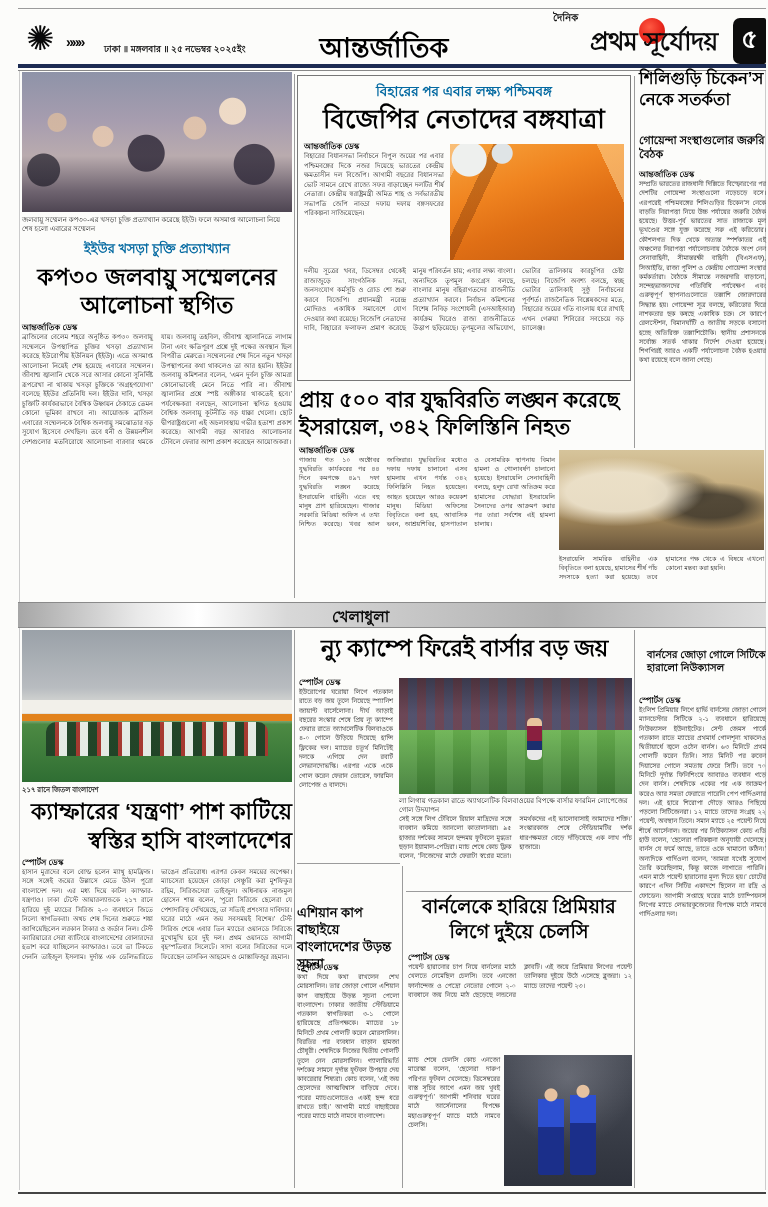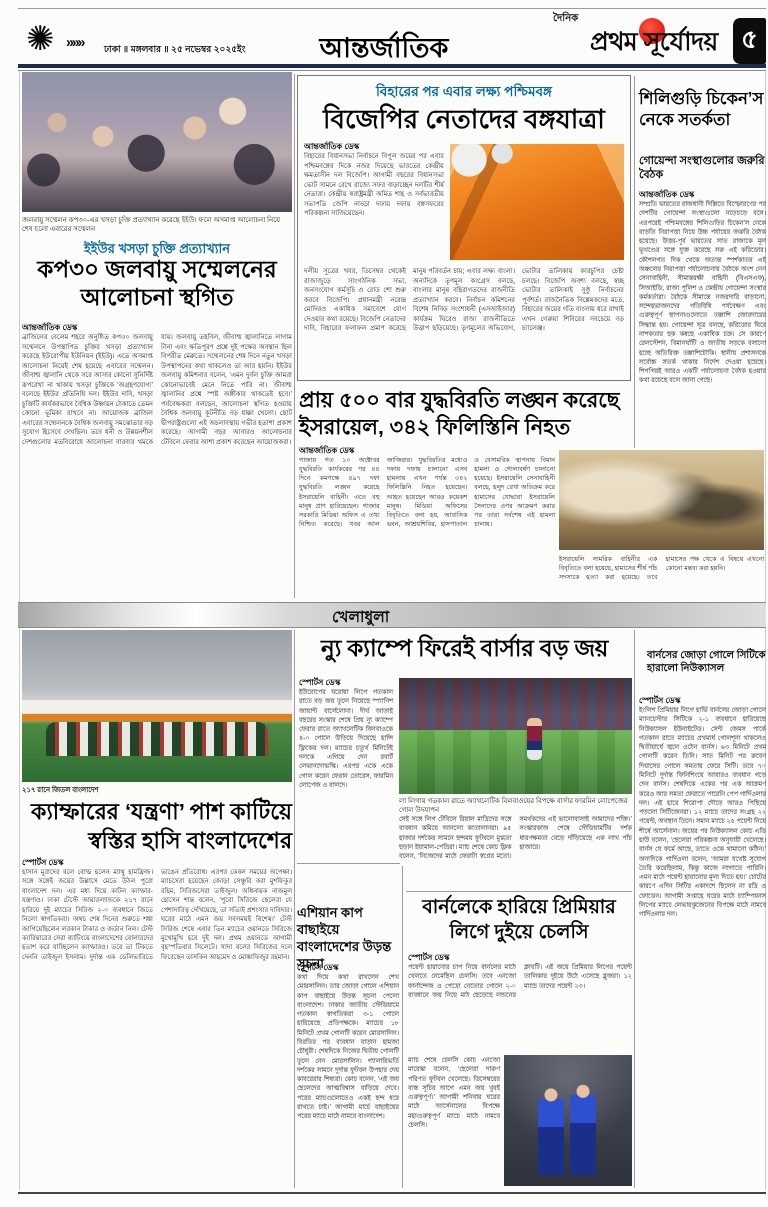--- a/index.html
+++ b/index.html
@@ -90,35 +90,35 @@
   <div class="abs navy-rule" style="left:18px;top:64px;width:748px;height:4px;"></div>
   <div class="abs hline" style="left:18px;top:70px;width:748px;background:#888;"></div>
 
   <div class="abs vline" style="left:294px;top:74px;height:524px;"></div>
   <div class="abs vline" style="left:634px;top:76px;height:372px;"></div>
 
   <div class="abs" style="left:22px;top:72px;width:270px;height:526px;">
     <div class="abs photo ph-crowd" style="left:0;top:0;width:270px;height:140px;"></div>
     <div class="abs cap" style="left:0;top:143px;width:270px;">জলবায়ু সম্মেলন কপ৩০-এর খসড়া চুক্তি প্রত্যাখ্যান করেছে ইইউ। ফলে অসমাপ্ত আলোচনা নিয়ে শেষ হলো এবারের সম্মেলন</div>
     <div class="abs kicker" style="left:0;top:167px;width:270px;font-size:13px;">ইইউর খসড়া চুক্তি প্রত্যাখ্যান</div>
-    <div class="abs hl center" style="left:0;top:183px;width:270px;font-size:23px;line-height:1.22;">কপ৩০ জলবায়ু সম্মেলনের আলোচনা স্থগিত</div>
+    <div class="abs hl center" style="left:0;top:191px;width:270px;font-size:23px;line-height:1.22;">কপ৩০ জলবায়ু সম্মেলনের আলোচনা স্থগিত</div>
     <div class="abs byline" style="left:0;top:249px;">আন্তর্জাতিক ডেস্ক</div>
     <div class="abs bt cols2" style="left:0;top:260px;width:270px;height:264px;">ব্রাজিলের বেলেম শহরে অনুষ্ঠিত কপ৩০ জলবায়ু সম্মেলনে উপস্থাপিত চুক্তির খসড়া প্রত্যাখ্যান করেছে ইউরোপীয় ইউনিয়ন (ইইউ)। এতে অসমাপ্ত আলোচনা নিয়েই শেষ হয়েছে এবারের সম্মেলন। জীবাশ্ম জ্বালানি থেকে সরে আসার কোনো সুনির্দিষ্ট রূপরেখা না থাকায় খসড়া চুক্তিকে ‘অগ্রহণযোগ্য’ বলেছে ইইউর প্রতিনিধি দল। ইইউর দাবি, খসড়া চুক্তিটি কার্যকরভাবে বৈশ্বিক উষ্ণায়ন ঠেকাতে তেমন কোনো ভূমিকা রাখবে না। আয়োজক ব্রাজিল এবারের সম্মেলনকে বৈশ্বিক জলবায়ু সমঝোতার বড় সুযোগ হিসেবে দেখছিল। তবে ধনী ও উন্নয়নশীল দেশগুলোর মতবিরোধে আলোচনা বারবার থমকে যায়। জলবায়ু তহবিল, জীবাশ্ম জ্বালানিতে লাগাম টানা এবং ক্ষতিপূরণ প্রশ্নে দুই পক্ষের অবস্থান ছিল বিপরীত মেরুতে। সম্মেলনের শেষ দিনে নতুন খসড়া উপস্থাপনের কথা থাকলেও তা আর হয়নি। ইইউর জলবায়ু কমিশনার বলেন, ‘এমন দুর্বল চুক্তি আমরা কোনোভাবেই মেনে নিতে পারি না। জীবাশ্ম জ্বালানির প্রশ্নে স্পষ্ট অঙ্গীকার থাকতেই হবে।’ পর্যবেক্ষকরা বলছেন, আলোচনা স্থগিত হওয়ায় বৈশ্বিক জলবায়ু কূটনীতি বড় ধাক্কা খেলো। ছোট দ্বীপরাষ্ট্রগুলো এই অচলাবস্থায় গভীর হতাশা প্রকাশ করেছে। আগামী বছর আবারও আলোচনার টেবিলে ফেরার আশা প্রকাশ করেছেন আয়োজকরা।</div>
   </div>
 
   <div class="abs" style="left:297px;top:75px;width:334px;height:306px;border:1px solid #777;box-sizing:border-box;">
     <div class="abs kicker" style="left:0;top:5px;width:332px;font-size:13.5px;">বিহারের পর এবার লক্ষ্য পশ্চিমবঙ্গ</div>
     <div class="abs hl center" style="left:0;top:23px;width:332px;font-size:26px;">বিজেপির নেতাদের বঙ্গযাত্রা</div>
     <div class="abs byline" style="left:6px;top:64px;">আন্তর্জাতিক ডেস্ক</div>
     <div class="abs bt" style="left:6px;top:75px;width:140px;height:110px;">বিহারের বিধানসভা নির্বাচনে বিপুল জয়ের পর এবার পশ্চিমবঙ্গের দিকে নজর দিয়েছে ভারতের কেন্দ্রীয় ক্ষমতাসীন দল বিজেপি। আগামী বছরের বিধানসভা ভোট সামনে রেখে রাজ্যে সফর বাড়াচ্ছেন দলটির শীর্ষ নেতারা। কেন্দ্রীয় স্বরাষ্ট্রমন্ত্রী অমিত শাহ ও সর্বভারতীয় সভাপতি জেপি নাড্ডা দফায় দফায় বঙ্গসফরের পরিকল্পনা সাজিয়েছেন।</div>
     <div class="abs photo ph-flags" style="left:152px;top:68px;width:174px;height:116px;"></div>
     <div class="abs bt cols3" style="left:6px;top:190px;width:320px;height:108px;">দলীয় সূত্রের খবর, ডিসেম্বর থেকেই রাজ্যজুড়ে সাংগঠনিক সভা, জনসংযোগ কর্মসূচি ও রোড শো শুরু করবে বিজেপি। প্রধানমন্ত্রী নরেন্দ্র মোদিরও একাধিক সমাবেশে যোগ দেওয়ার কথা রয়েছে। বিজেপি নেতাদের দাবি, বিহারের ফলাফল প্রমাণ করেছে মানুষ পরিবর্তন চায়; এবার লক্ষ্য বাংলা। অন্যদিকে তৃণমূল কংগ্রেস বলছে, বাংলার মানুষ বহিরাগতদের রাজনীতি প্রত্যাখ্যান করবে। নির্বাচন কমিশনের বিশেষ নিবিড় সংশোধনী (এসআইআর) কার্যক্রম ঘিরেও রাজ্য রাজনীতিতে উত্তাপ ছড়িয়েছে। তৃণমূলের অভিযোগ, ভোটার তালিকায় কারচুপির চেষ্টা চলছে। বিজেপি অবশ্য বলছে, স্বচ্ছ ভোটার তালিকাই সুষ্ঠু নির্বাচনের পূর্বশর্ত। রাজনৈতিক বিশ্লেষকদের মতে, বিহারের জয়ের গতি বাংলায় ধরে রাখাই এখন গেরুয়া শিবিরের সবচেয়ে বড় চ্যালেঞ্জ।</div>
   </div>
 
-  <div class="abs" style="left:639px;top:88px;width:127px;height:372px;">
+  <div class="abs" style="left:639px;top:68px;width:127px;height:372px;">
     <div class="abs hl" style="left:0;top:0;width:127px;font-size:16.5px;line-height:1.25;">শিলিগুড়ি চিকেন’স নেকে সতর্কতা</div>
     <div class="abs hl" style="left:0;top:66px;width:127px;font-size:11px;line-height:1.25;">গোয়েন্দা সংস্থাগুলোর জরুরি বৈঠক</div>
     <div class="abs byline" style="left:0;top:100px;">আন্তর্জাতিক ডেস্ক</div>
     <div class="abs bt" style="left:0;top:111px;width:127px;height:258px;font-size:6.4px;">সম্প্রতি ভারতের রাজধানী দিল্লিতে বিস্ফোরণের পর দেশটির গোয়েন্দা সংস্থাগুলো নড়েচড়ে বসে। এরপরেই পশ্চিমবঙ্গের শিলিগুড়ির চিকেন’স নেকে বাড়তি নিরাপত্তা নিয়ে উচ্চ পর্যায়ের জরুরি বৈঠক হয়েছে। উত্তর-পূর্ব ভারতের সাত রাজ্যকে মূল ভূখণ্ডের সঙ্গে যুক্ত করেছে সরু এই করিডোর। কৌশলগত দিক থেকে অত্যন্ত স্পর্শকাতর এই অঞ্চলের নিরাপত্তা পর্যালোচনায় বৈঠকে অংশ নেন সেনাবাহিনী, সীমান্তরক্ষী বাহিনী (বিএসএফ), সিআইডি, রাজ্য পুলিশ ও কেন্দ্রীয় গোয়েন্দা সংস্থার কর্মকর্তারা। বৈঠকে সীমান্তে নজরদারি বাড়ানো, সন্দেহভাজনদের গতিবিধি পর্যবেক্ষণ এবং গুরুত্বপূর্ণ স্থাপনাগুলোতে তল্লাশি জোরদারের সিদ্ধান্ত হয়। গোয়েন্দা সূত্র বলছে, করিডোর ঘিরে নাশকতার ছক কষছে একাধিক চক্র। সে কারণে রেলস্টেশন, বিমানঘাঁটি ও জাতীয় সড়কে বসানো হচ্ছে অতিরিক্ত তল্লাশিচৌকি। স্থানীয় প্রশাসনকে সর্বোচ্চ সতর্ক থাকার নির্দেশ দেওয়া হয়েছে। শিগগিরই আরও একটি পর্যালোচনা বৈঠক হওয়ার কথা রয়েছে বলে জানা গেছে।</div>
   </div>
 
   <div class="abs" style="left:297px;top:384px;width:469px;height:214px;">
     <div class="abs hl" style="left:2px;top:2px;width:348px;font-size:21px;line-height:1.3;">প্রায় ৫০০ বার যুদ্ধবিরতি লঙ্ঘন করেছে ইসরায়েল, ৩৪২ ফিলিস্তিনি নিহত</div>
     <div class="abs byline" style="left:2px;top:60px;">আন্তর্জাতিক ডেস্ক</div>
     <div class="abs bt cols3" style="left:2px;top:71px;width:256px;height:140px;font-size:6.3px;">গাজায় গত ১০ অক্টোবর যুদ্ধবিরতি কার্যকরের পর ৪৪ দিনে কমপক্ষে ৪৯৭ দফা যুদ্ধবিরতি লঙ্ঘন করেছে ইসরায়েলি বাহিনী। এতে বহু মানুষ প্রাণ হারিয়েছেন। গাজার সরকারি মিডিয়া অফিস এ তথ্য নিশ্চিত করেছে। খবর আল জাজিরার। যুদ্ধবিরতির মধ্যেও দফায় দফায় চালানো এসব হামলায় এখন পর্যন্ত ৩৪২ ফিলিস্তিনি নিহত হয়েছেন। আহত হয়েছেন আরও কয়েকশ মানুষ। মিডিয়া অফিসের বিবৃতিতে বলা হয়, আবাসিক ভবন, আশ্রয়শিবির, হাসপাতাল ও বেসামরিক স্থাপনায় বিমান হামলা ও গোলাবর্ষণ চালানো হয়েছে। ইসরায়েলি সেনাবাহিনী বলছে, হলুদ রেখা অতিক্রম করে হামাসের যোদ্ধারা ইসরায়েলি সৈন্যদের ওপর আক্রমণ করার পর তারা সর্বশেষ এই হামলা চালায়।</div>

